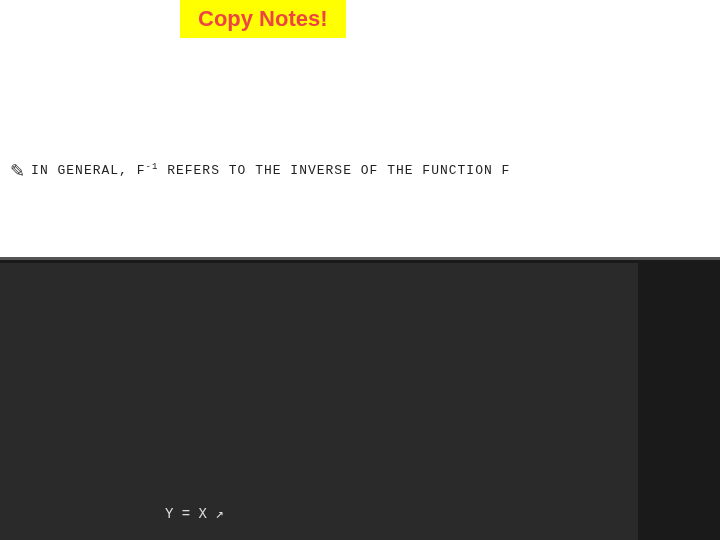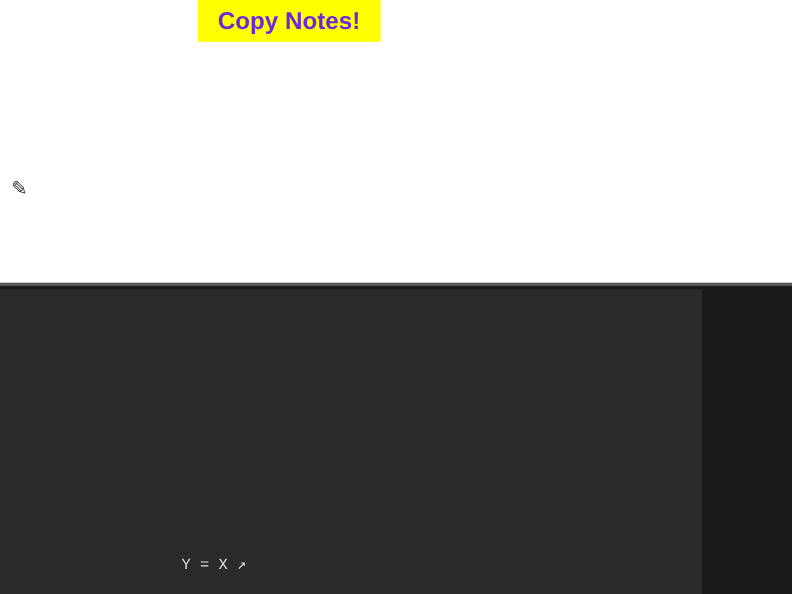--- a/index.html
+++ b/index.html
@@ -36,21 +36,21 @@
       position: absolute;
       top: 0;
       left: 180px;
       background: #ffff00;
       padding: 6px 18px;
       z-index: 10;
     }
     .copy-notes-banner span {
       font-size: 22px;
       font-weight: bold;
-      color: #6d28d9;
+      color: #ef4444;
     }
 
     
     .notation-title {
       position: absolute;
       top: 55px;
       left: 10px;
       display: flex;
       align-items: center;
       gap: 10px;
@@ -149,20 +149,23 @@
 
 <div class="top-panel">
 
   <div class="copy-notes-banner">
     <span>Copy Notes!</span>
   </div>
 
 
   <div class="general-note">
     <span class="pencil-icon">✎</span>
+    <span class="general-note-text">
+      IN GENERAL, F<sup>-1</sup> REFERS TO THE INVERSE OF THE FUNCTION F
+    </span>
   </div>
 
 </div>
 
 <div class="bottom-panel">
 
   <div class="reflection-note">
     <span class="pencil-icon" style="color:#ccc;">✎</span>
     <span class="reflection-text">The graph of a function's reflection across the line y=x is the function's inverse.</span>
   </div>

